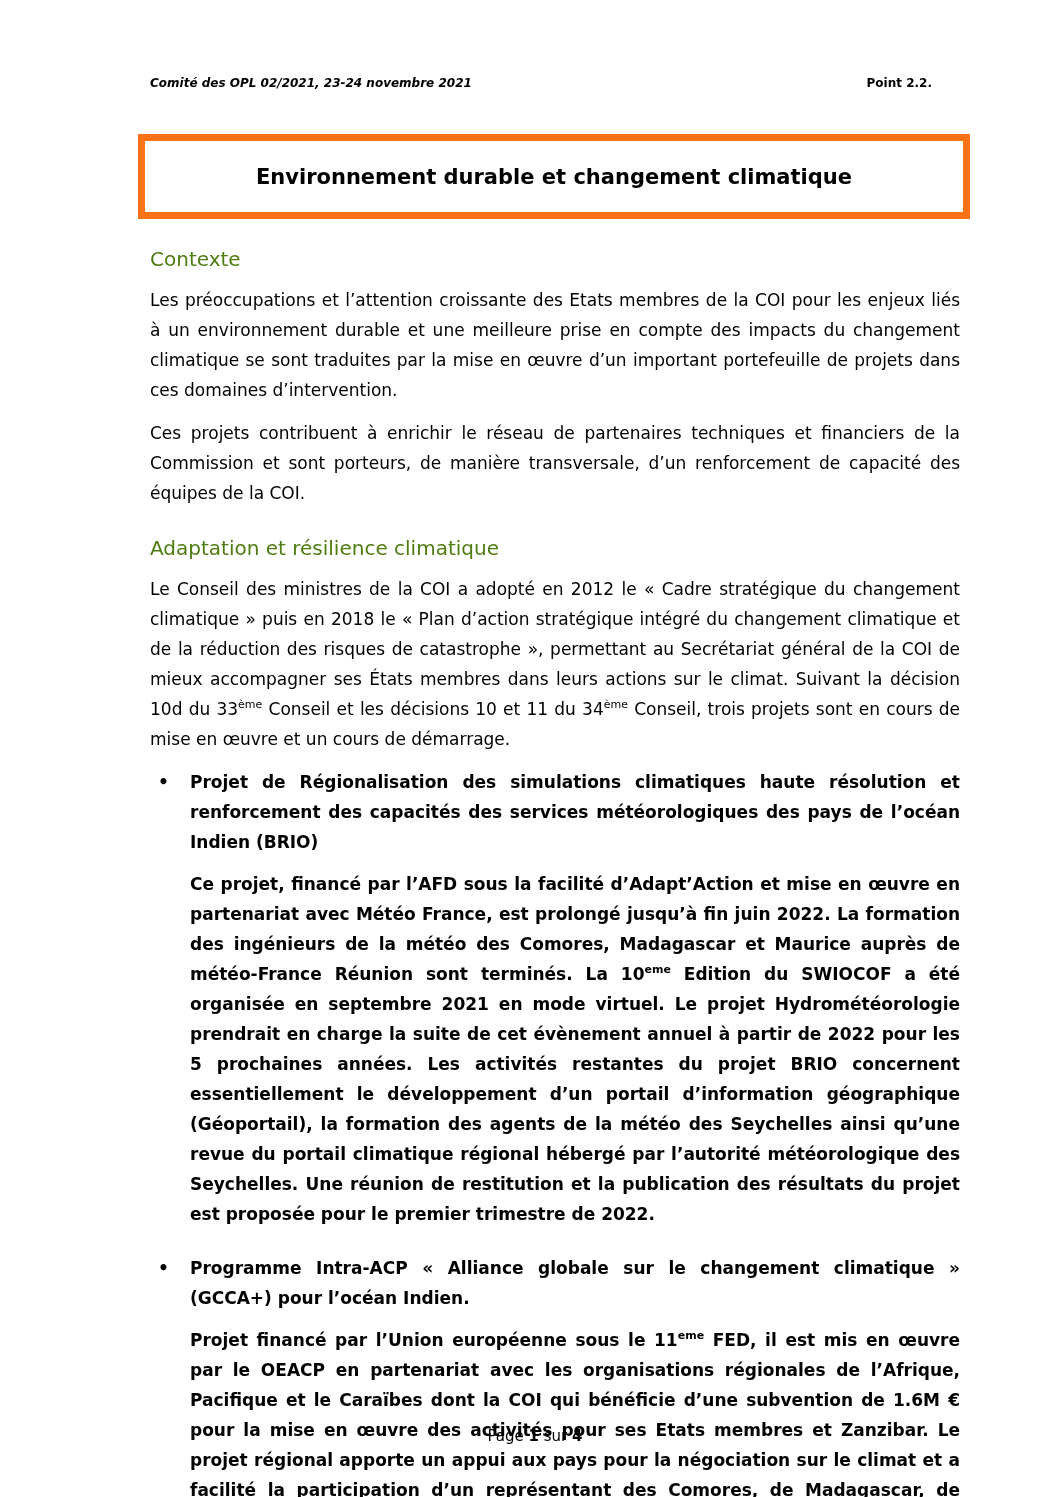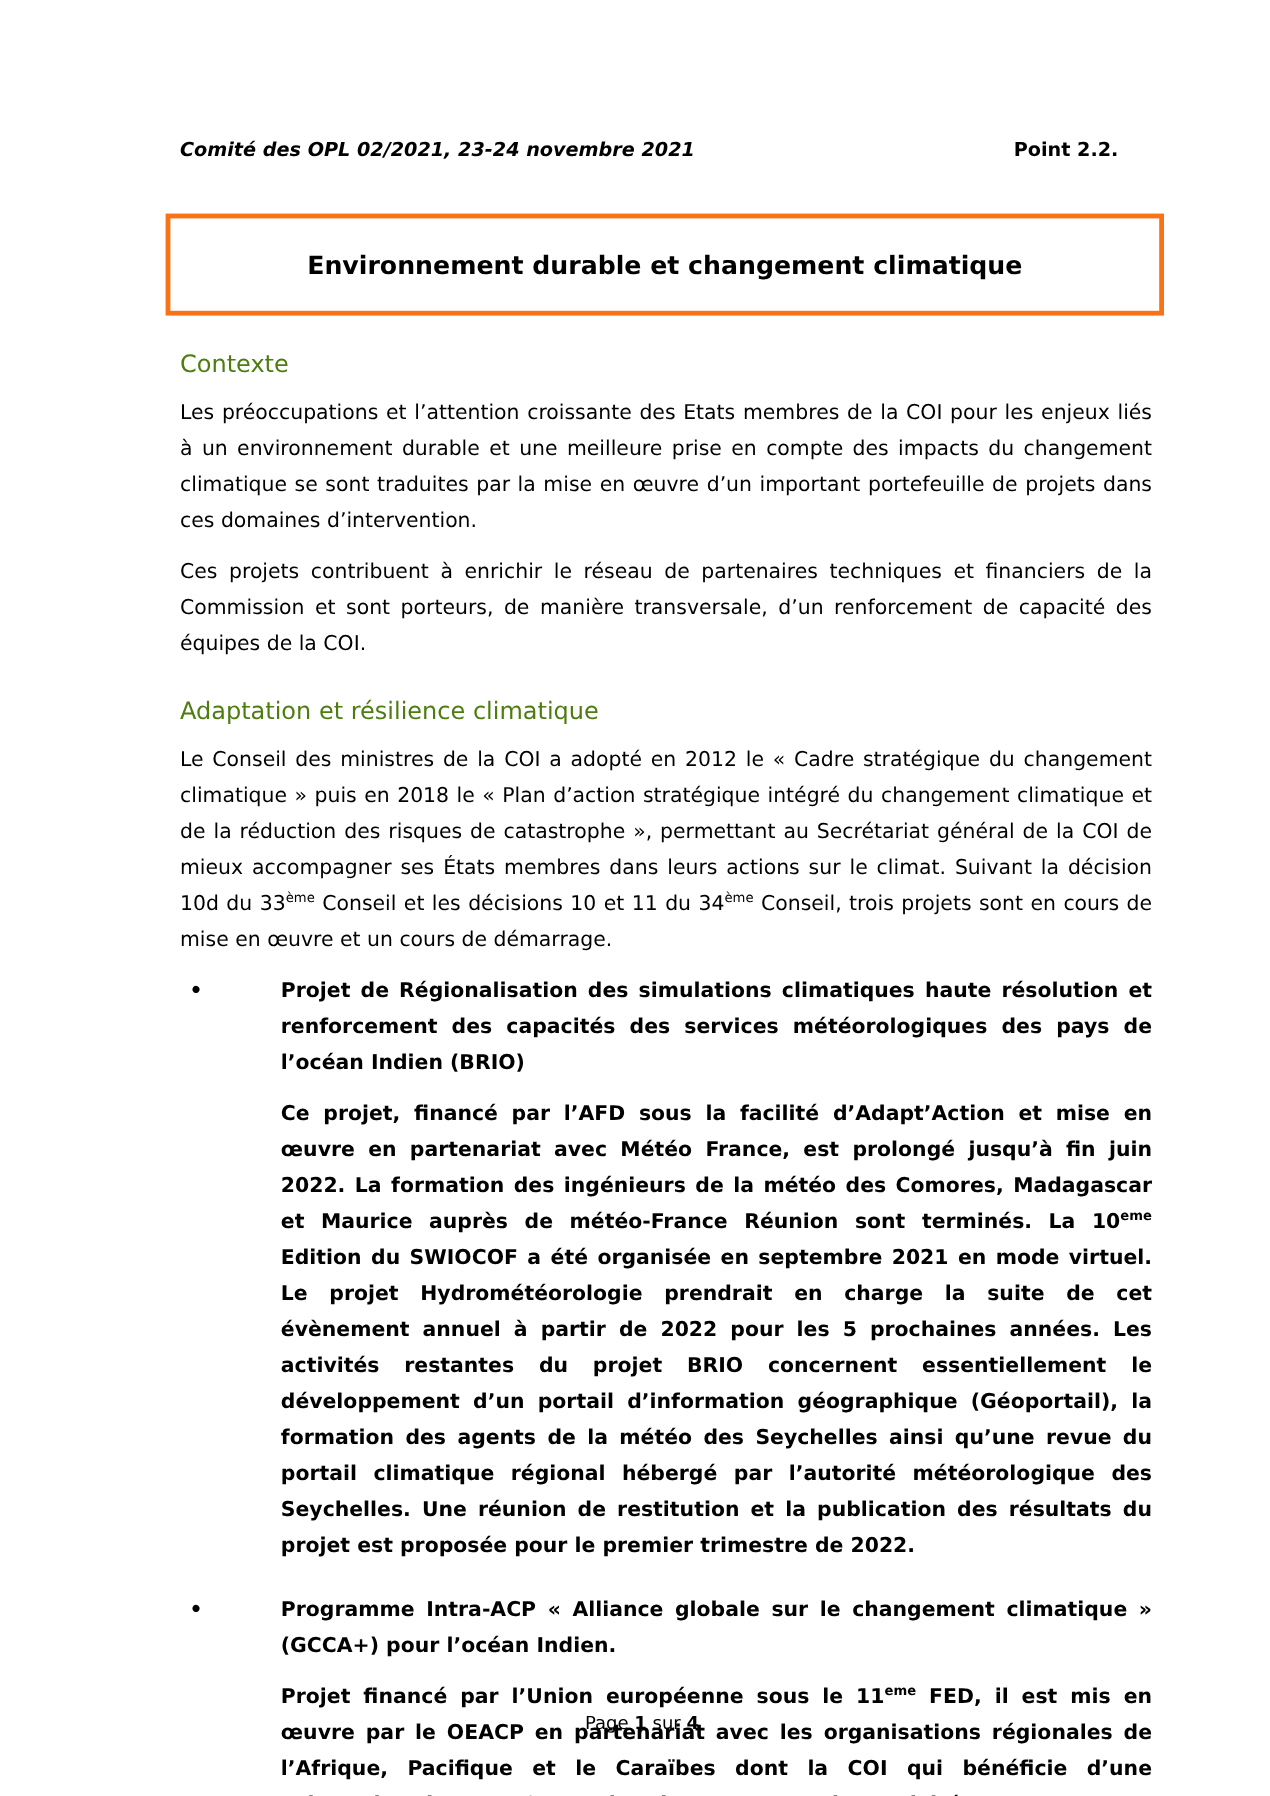--- a/index.html
+++ b/index.html
@@ -16,34 +16,33 @@
     font-family: "DejaVu Sans", "Liberation Sans", sans-serif;
     color: #000000;
     box-sizing: border-box;
     padding: 76px 98px 0 150px;
     overflow: hidden;
   }
   .doc-header {
     display: flex;
     justify-content: space-between;
     align-items: flex-end;
-    font-size: 16px;
-    margin-top: 39px;
+    font-size: 12px;
   }
   .doc-ref {
     font-style: italic;
     font-weight: bold;
   }
   .doc-point {
     font-weight: bold;
     margin-right: 28px;
   }
   .title-box {
     margin: 44px -10px 0 -12px;
-    border: 4px solid #f97316;
+    border: 7px solid #f97316;
     height: 85px;
     box-sizing: border-box;
     display: flex;
     align-items: center;
     justify-content: center;
   }
   .title-box h1 {
     margin: 0;
     font-size: 21px;
     font-weight: bold;
@@ -74,21 +73,20 @@
   .bullet-marker {
     flex: 0 0 40px;
     box-sizing: border-box;
     padding-left: 8px;
     font-size: 17px;
     line-height: 30px;
     font-weight: bold;
   }
   .bullet-content {
     flex: 1 1 auto;
-    margin-left: 44px;
   }
   .bullet-title {
     font-size: 17px;
     line-height: 30px;
     font-weight: bold;
     text-align: justify;
     margin: 0 0 12px 0;
   }
   .bullet-body {
     font-size: 17px;

